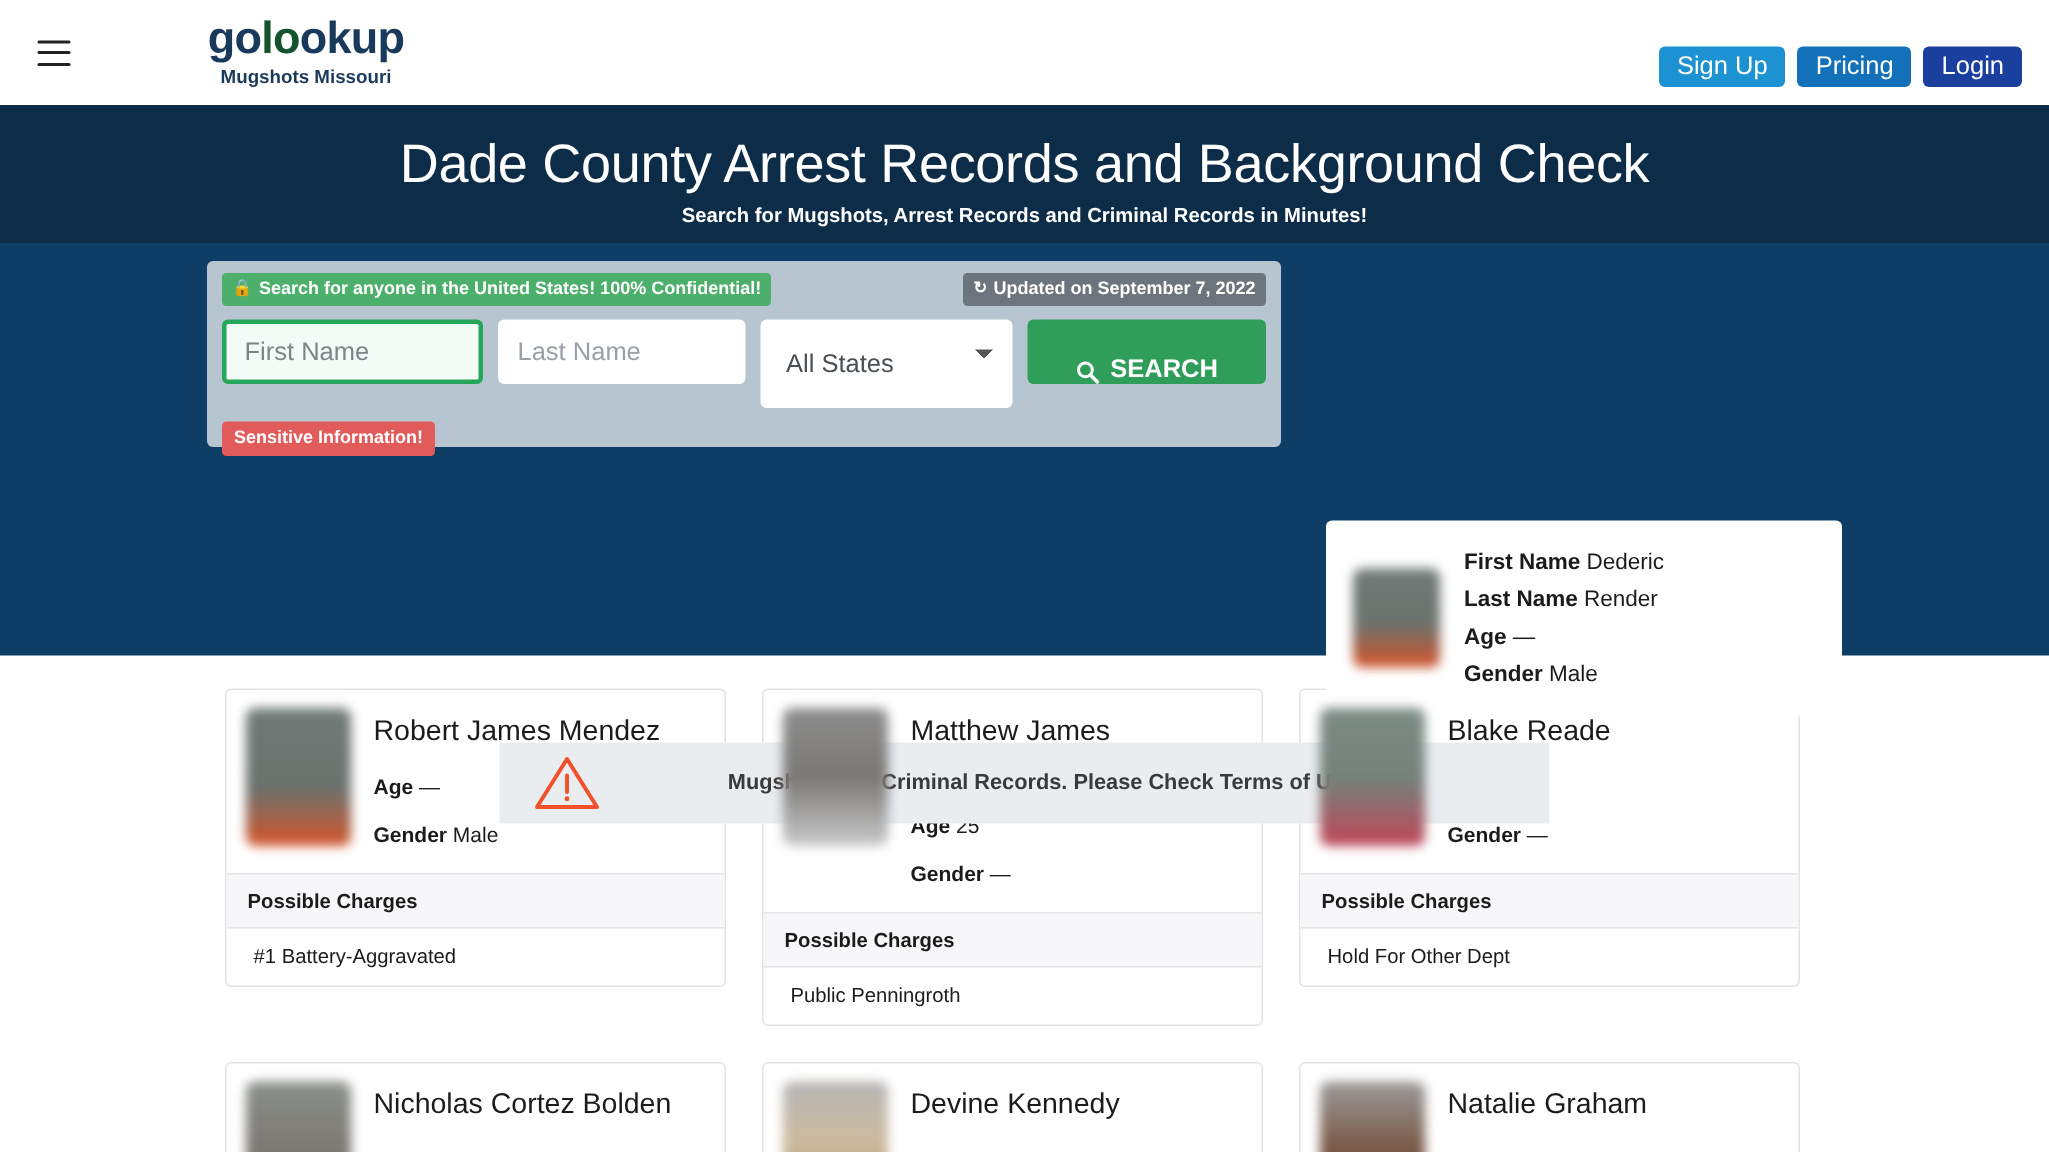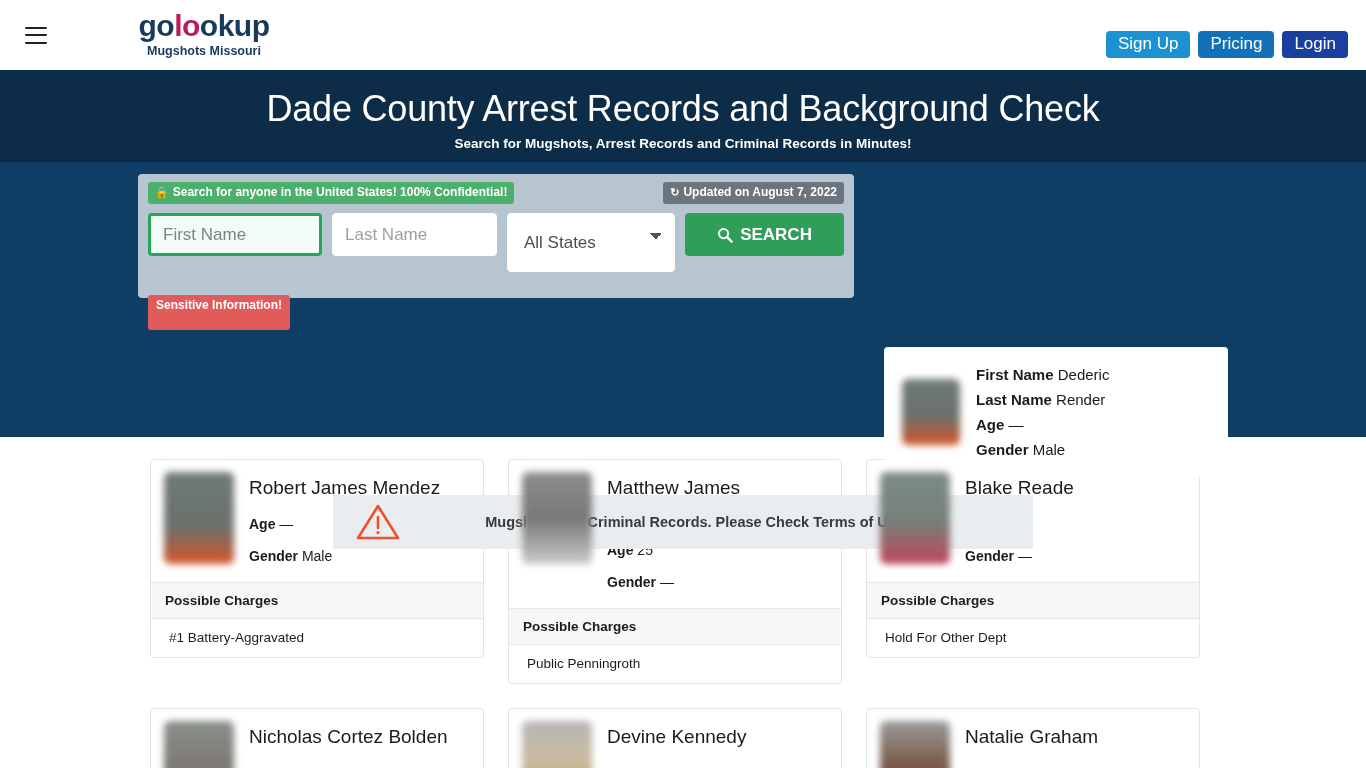--- a/index.html
+++ b/index.html
@@ -45,21 +45,21 @@
   }
   .brand-logo {
     font-size: 30px;
     font-weight: 700;
     letter-spacing: -0.5px;
     line-height: 32px;
     color: #1a3a5c;
     position: relative;
     white-space: nowrap;
   }
-  .brand-logo .lo { color: #be185d; }
+  .brand-logo .lo { color: #14532d; }
   .brand-sub {
     font-size: 12.5px;
     font-weight: 700;
     color: #1a3a5c;
     line-height: 16px;
     margin-top: 1px;
     white-space: nowrap;
   }
   .nav-actions {
     position: absolute;
@@ -190,35 +190,35 @@
   .btn-search {
     width: 160px;
     height: 43px;
     background: #2f9e5a;
     border: none;
     border-radius: 4px;
     color: #ffffff;
     font-size: 17px;
     font-weight: 700;
     display: flex;
-    align-items: center;
+    align-items: flex-end;
     justify-content: center;
     gap: 7px;
     cursor: pointer;
     font-family: "Liberation Sans", sans-serif;
   }
   .badge-sensitive {
     display: inline-block;
-    margin-top: 23px;
+    margin-top: 9px;
     background: #e15b5b;
     color: #ffffff;
     font-size: 12px;
     font-weight: 700;
     border-radius: 3px;
-    padding: 4px 8px 18px;
+    padding: 4px 8px 6px;
     line-height: 13px;
   }
 
   
   .hero-card {
     position: absolute;
     left: 884px;
     top: 185px;
     width: 344px;
     height: 130px;
@@ -343,21 +343,21 @@
 <div class="hero">
 
   <div class="search-panel">
     <div class="badge-row">
       <div class="badge badge-green">
         <span class="ico">🔒</span>
         <span>Search for anyone in the United States! 100% Confidential!</span>
       </div>
       <div class="badge badge-gray">
         <span class="ico">↻</span>
-        <span>Updated on August 7, 2022</span>
+        <span>Updated on September 7, 2022</span>
       </div>
     </div>
 
     <div class="form-row">
       <input class="inp inp-first" type="text" placeholder="First Name" style="">
       <input class="inp inp-last" type="text" placeholder="Last Name" style="">
       <select class="sel">
         <option>All States</option>
       </select>
       <button class="btn-search">

